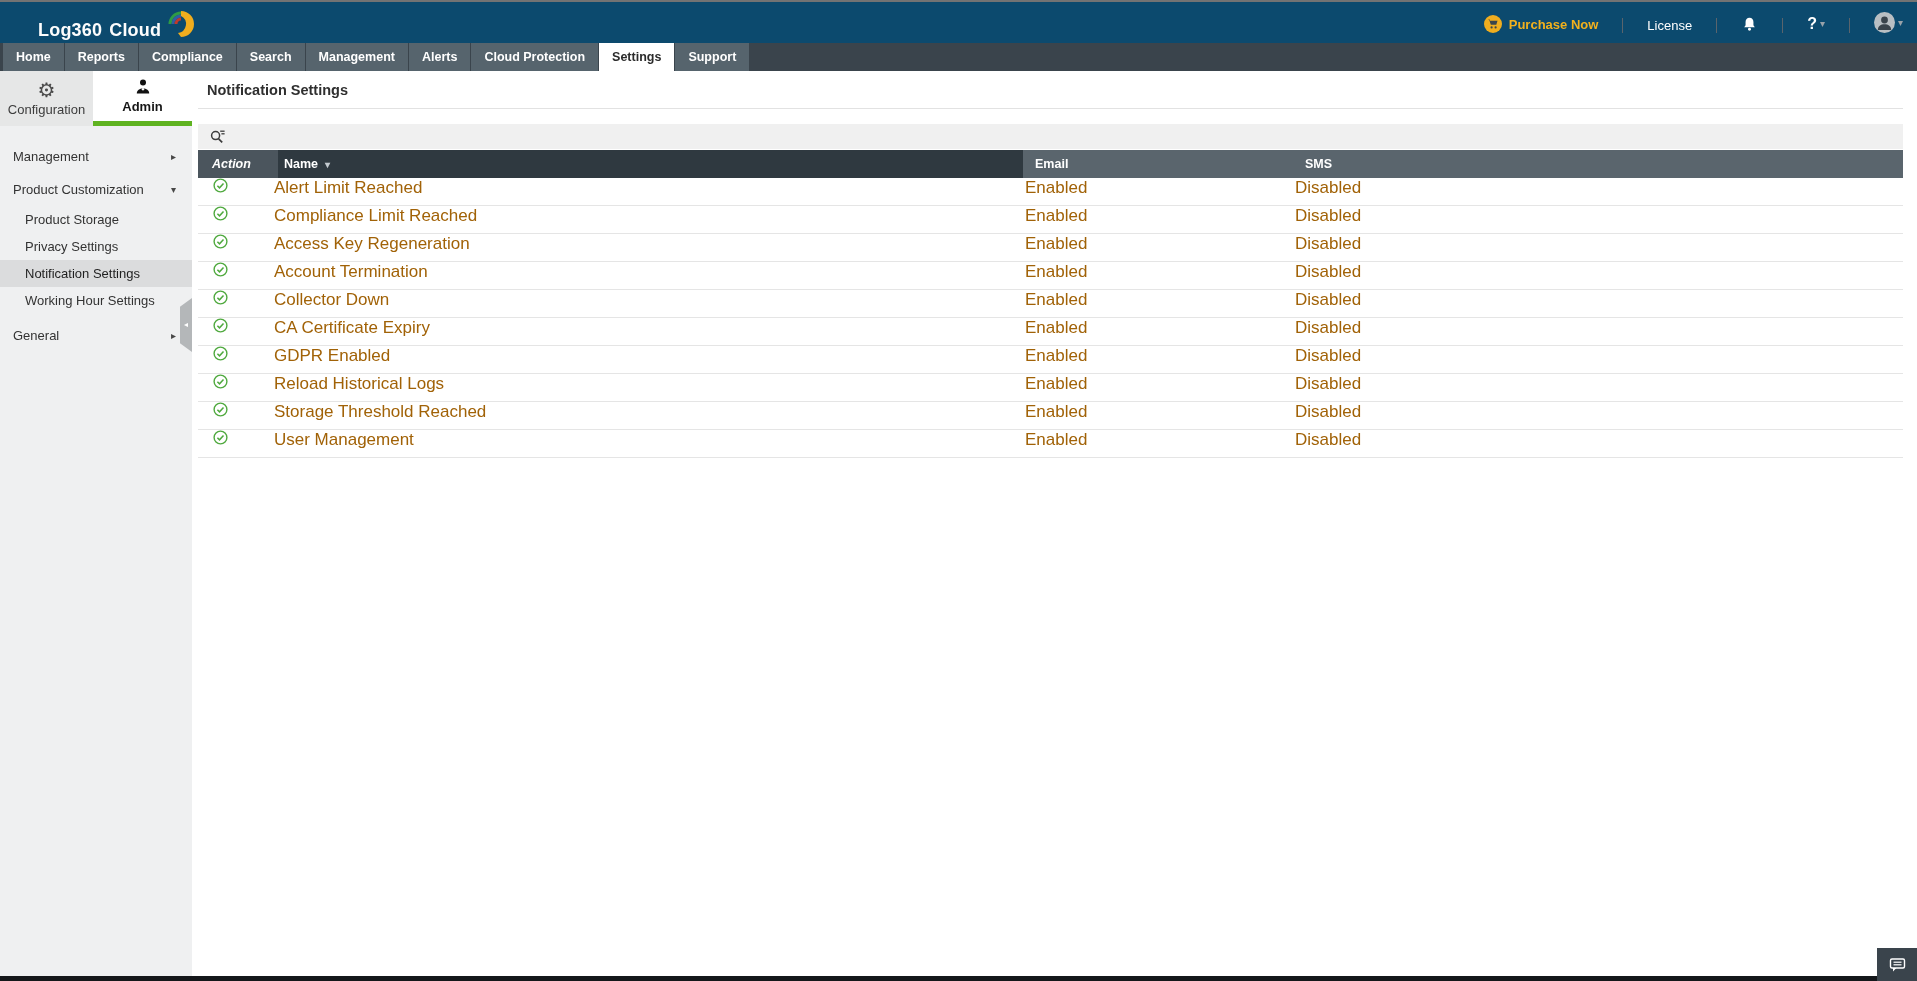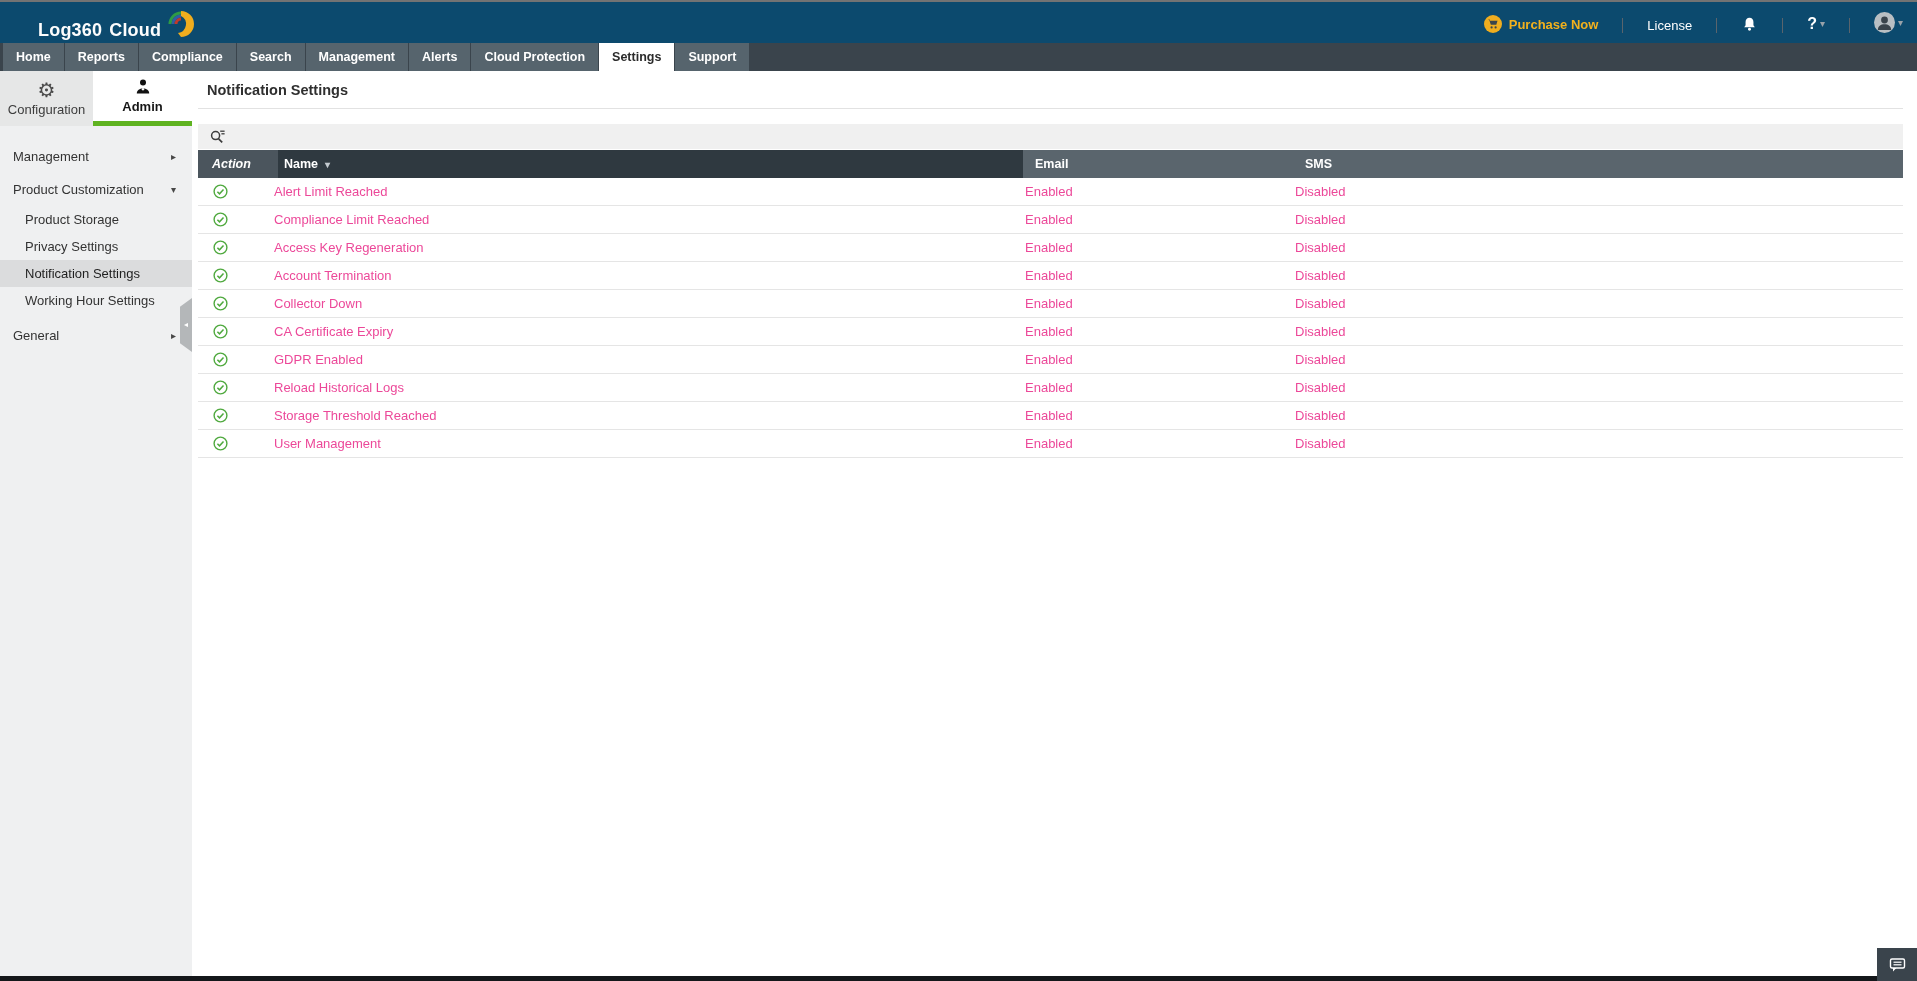--- a/index.html
+++ b/index.html
@@ -77,21 +77,21 @@
 
   .table { width: 100%; }
   .thead { display: flex; height: 28px; margin-top: 1px; color: #fff; font-size: 12.5px; font-weight: 700; }
   .th { display: flex; align-items: center; }
   .th-action { width: 80px; background: #4b555d; padding-left: 14px; font-style: italic; }
   .th-name   { width: 745px; background: #2f3940; padding-left: 6px; gap: 7px; }
   .th-email  { width: 270px; background: #5a656d; padding-left: 12px; }
   .th-sms    { flex: 1; background: #5a656d; padding-left: 12px; }
   .sort-caret { font-size: 10px; color: #c3cacf; }
 
-  .tr { display: flex; height: 28px; border-bottom: 1px solid #e5e5e5; align-items: center; font-size: 13px; color: #ec4899; }
+  .tr { display: flex; height: 28px; border-bottom: 1px solid #e5e5e5; font-size: 17px; color: #a16207; }
   .td-action { width: 70px; padding-left: 15px; }
   .td-name   { width: 745px; padding-left: 6px; cursor: pointer; }
   .td-email  { width: 270px; padding-left: 12px; }
   .td-sms    { flex: 1; padding-left: 12px; }
   .check-wrap { display: flex; align-items: center; cursor: pointer; }
 
   
   .footer-bar { position: absolute; left: 0; bottom: 0; width: 100%; height: 5px; background: #14171a; }
   .chat-btn {
     position: absolute; right: 0; bottom: 0; width: 40px; height: 33px; background: #3a444c;

